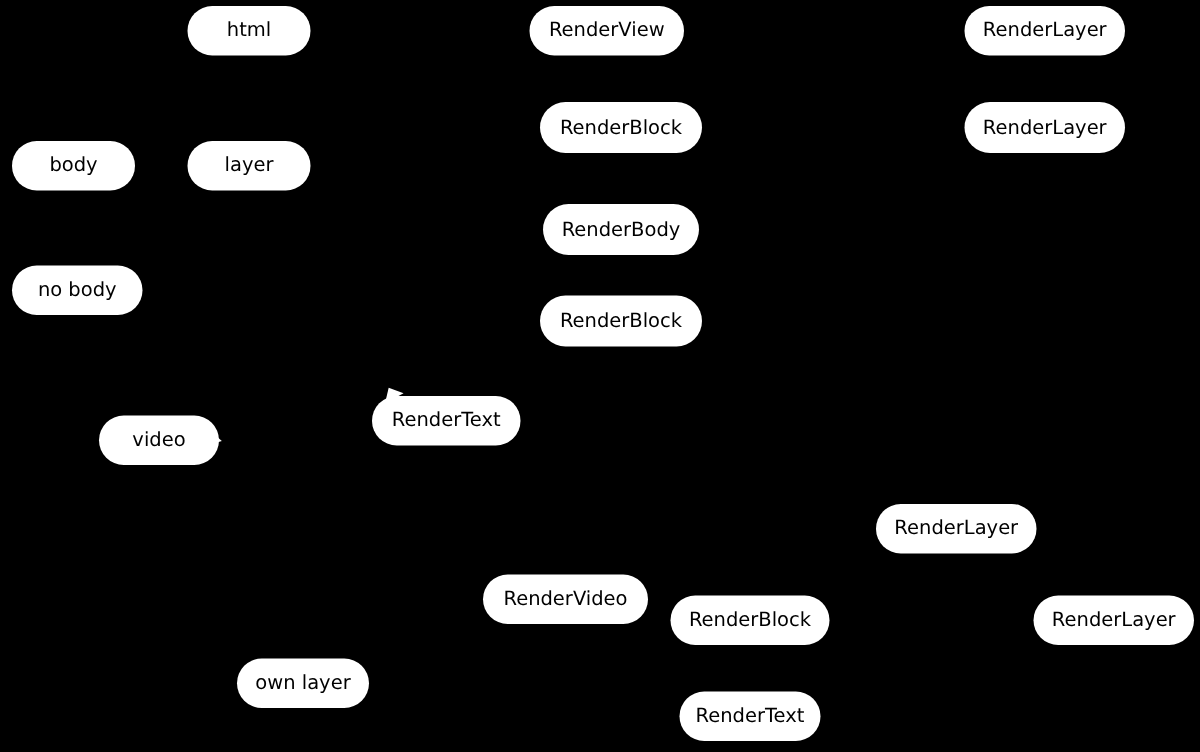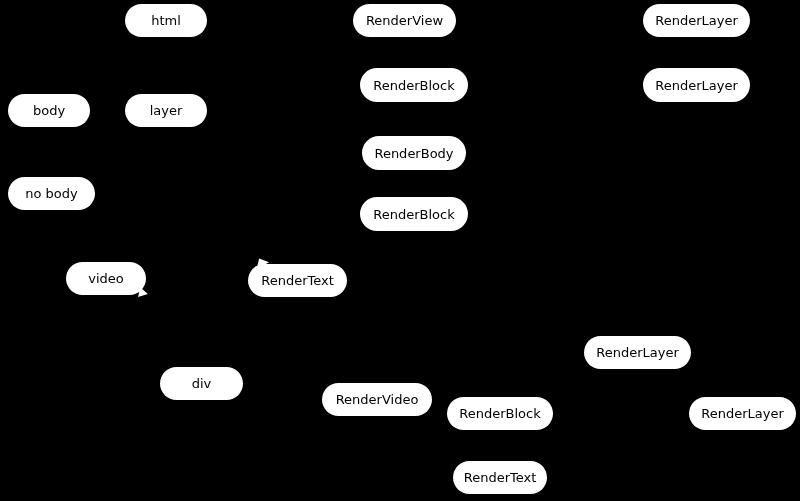--- a/index.html
+++ b/index.html
@@ -52,24 +52,24 @@
 <div class="canvas">
 
   <div class="node" style="left:125px; top:4px;  width:82px;  height:33px;">html</div>
 
   <div class="node" style="left:8px;   top:94px; width:82px;  height:33px;">body</div>
 
   <div class="node" style="left:125px; top:94px; width:82px;  height:33px;">layer</div>
 
   <div class="node" style="left:8px;   top:177px; width:87px; height:33px;">no body</div>
 
-  <div class="node" style="left:66px;  top:262px; width:80px; height:33px;">video</div>
+  <div class="node" style="left:66px;  top:277px; width:80px; height:33px;">video</div>
 
-  <div class="node" style="left:160px; top:367px; width:83px; height:33px;">div</div>
 
+  <div class="node" style="left:158px; top:439px; width:88px; height:33px;">own layer</div>
 
   <div class="node" style="left:353px; top:4px;   width:103px; height:33px;">RenderView</div>
 
   <div class="node" style="left:360px; top:68px;  width:108px; height:34px;">RenderBlock</div>
 
   <div class="node" style="left:362px; top:136px; width:104px; height:34px;text-align:center;">RenderBody</div>
 
   <div class="node" style="left:360px; top:197px; width:108px; height:34px;">RenderBlock</div>
 
   <div class="node" style="left:248px; top:264px; width:99px;  height:33px;">RenderText</div>

